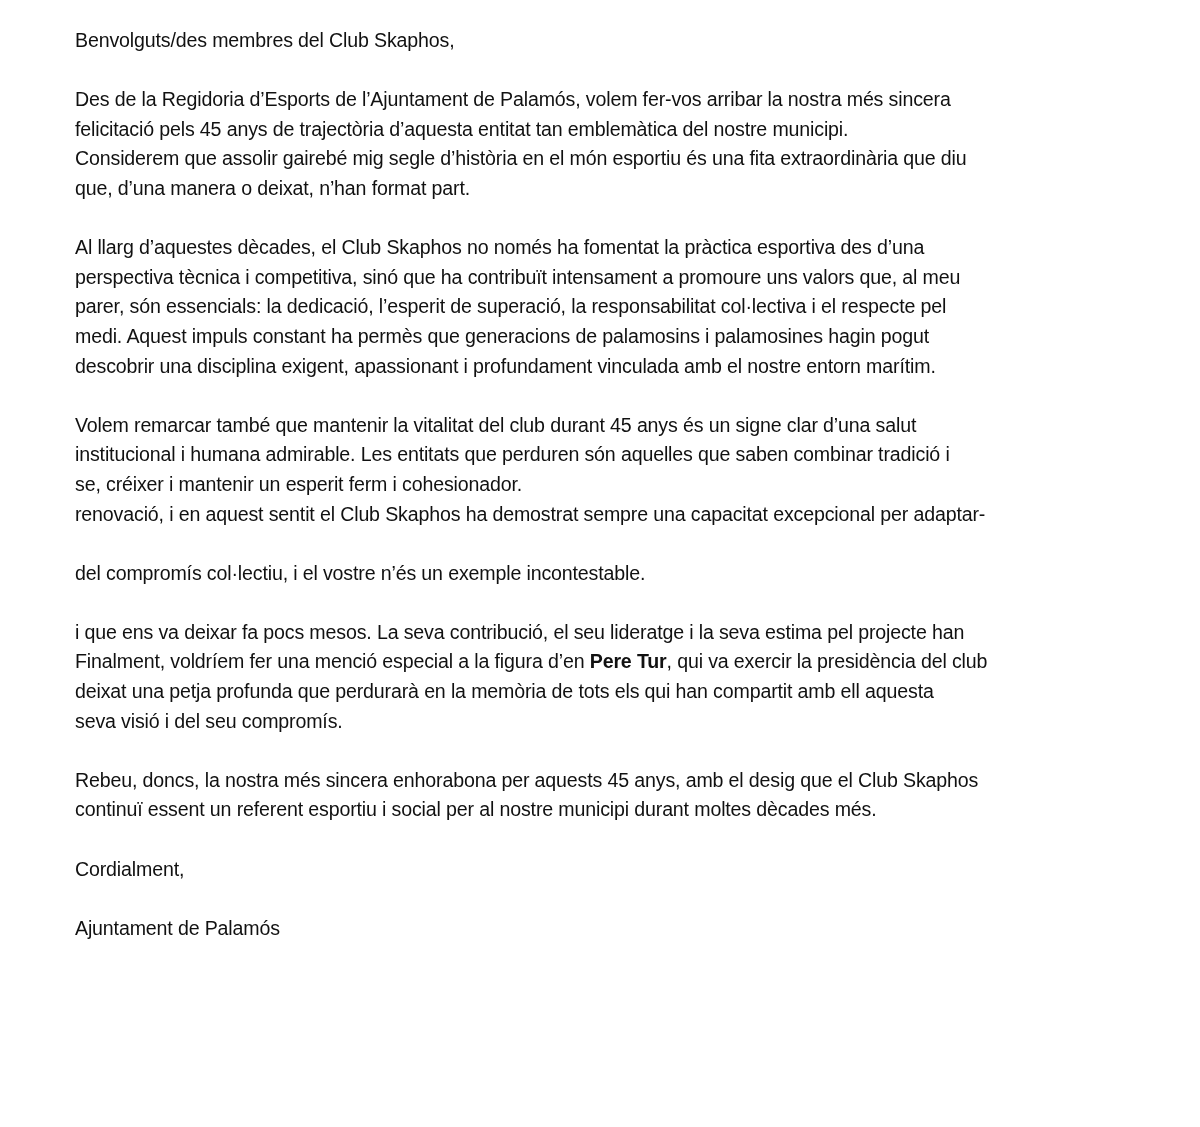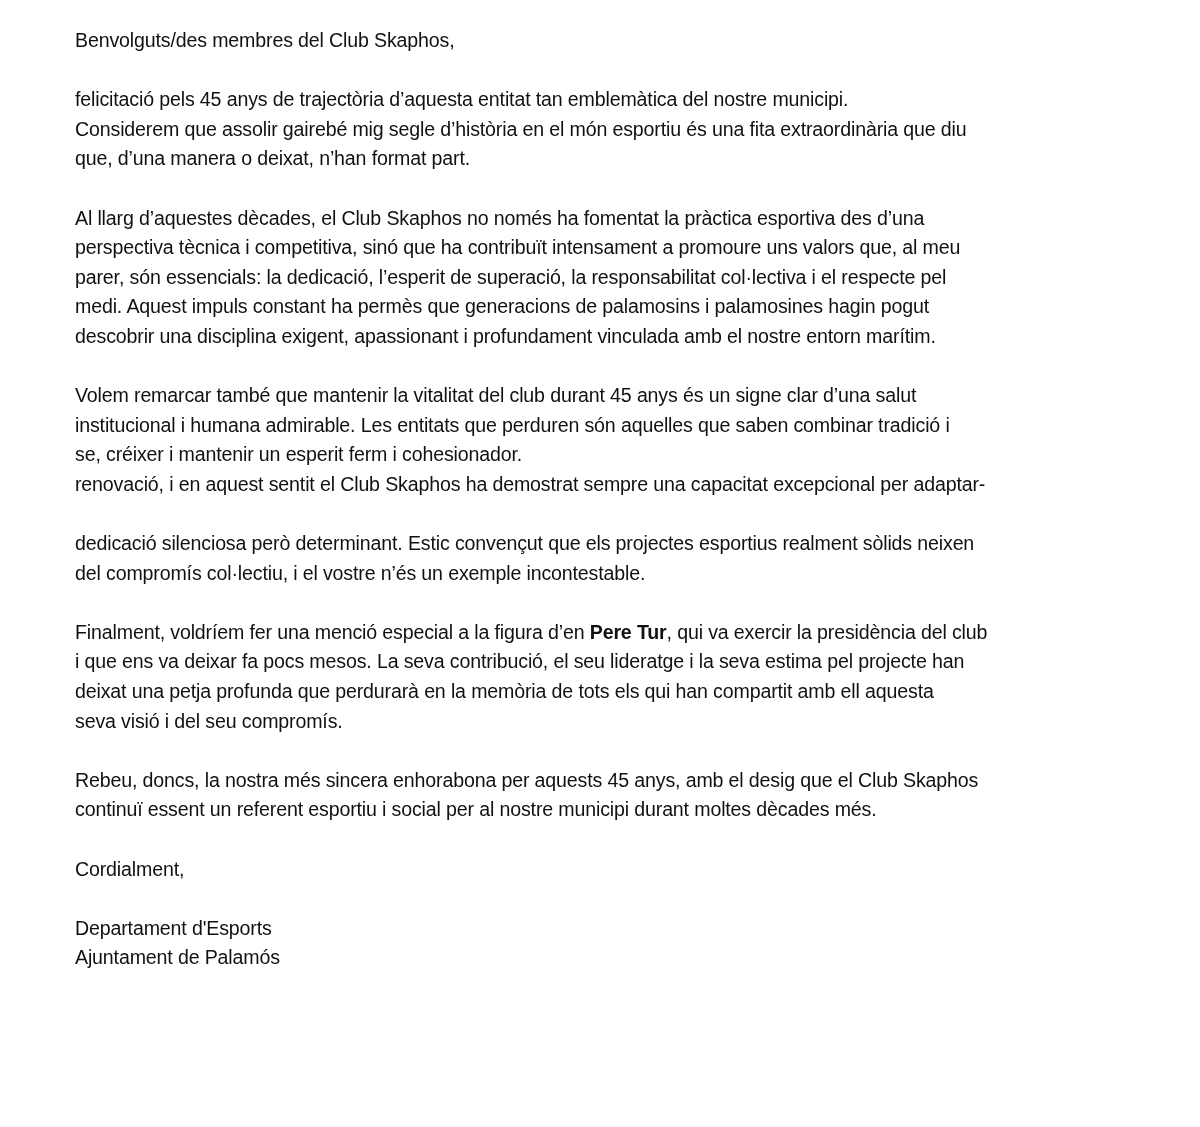--- a/index.html
+++ b/index.html
@@ -27,20 +27,21 @@
 </head>
 <body>
 
 <div class="page">
 
   <div class="para">
     <span class="line">Benvolguts/des membres del Club Skaphos,</span>
   </div>
 
   <div class="para">
+    <span class="line">Des de la Regidoria d’Esports de l’Ajuntament de Palamós, volem fer-vos arribar la nostra més sincera</span>
     <span class="line">felicitació pels 45 anys de trajectòria d’aquesta entitat tan emblemàtica del nostre municipi.</span>
     <span class="line">Considerem que assolir gairebé mig segle d’història en el món esportiu és una fita extraordinària que diu</span>
     <span class="line">que, d’una manera o deixat, n’han format part.</span>
   </div>
 
   <div class="para">
     <span class="line">Al llarg d’aquestes dècades, el Club Skaphos no només ha fomentat la pràctica esportiva des d’una</span>
     <span class="line">perspectiva tècnica i competitiva, sinó que ha contribuït intensament a promoure uns valors que, al meu</span>
     <span class="line">parer, són essencials: la dedicació, l’esperit de superació, la responsabilitat col·lectiva i el respecte pel</span>
     <span class="line">medi. Aquest impuls constant ha permès que generacions de palamosins i palamosines hagin pogut</span>
@@ -48,38 +49,36 @@
   </div>
 
   <div class="para">
     <span class="line">Volem remarcar també que mantenir la vitalitat del club durant 45 anys és un signe clar d’una salut</span>
     <span class="line">institucional i humana admirable. Les entitats que perduren són aquelles que saben combinar tradició i</span>
     <span class="line">se, créixer i mantenir un esperit ferm i cohesionador.</span>
     <span class="line">renovació, i en aquest sentit el Club Skaphos ha demostrat sempre una capacitat excepcional per adaptar-</span>
   </div>
 
   <div class="para">
-    <span class="line">dedicació silenciosa però determinant. Estic convençut que els projectes esportius realment sòlids neixen</span>
     <span class="line">del compromís col·lectiu, i el vostre n’és un exemple incontestable.</span>
   </div>
 
   <div class="para">
+    <span class="line">i que ens va deixar fa pocs mesos. La seva contribució, el seu lideratge i la seva estima pel projecte han</span>
     <span class="line"><span>Finalment, voldríem fer una menció especial a la figura d’en </span><b>Pere Tur</b><span>, qui va exercir la presidència del club</span></span>
-    <span class="line">i que ens va deixar fa pocs mesos. La seva contribució, el seu lideratge i la seva estima pel projecte han</span>
     <span class="line">deixat una petja profunda que perdurarà en la memòria de tots els qui han compartit amb ell aquesta</span>
     <span class="line">seva visió i del seu compromís.</span>
   </div>
 
   <div class="para">
     <span class="line">Rebeu, doncs, la nostra més sincera enhorabona per aquests 45 anys, amb el desig que el Club Skaphos</span>
     <span class="line">continuï essent un referent esportiu i social per al nostre municipi durant moltes dècades més.</span>
   </div>
 
   <div class="para">
     <span class="line">Cordialment,</span>
   </div>
 
   <div>
-    <span class="line">Departament d'Esports</span>
     <span class="line">Ajuntament de Palamós</span>
   </div>
 
 </div>
 
 </body></html>

